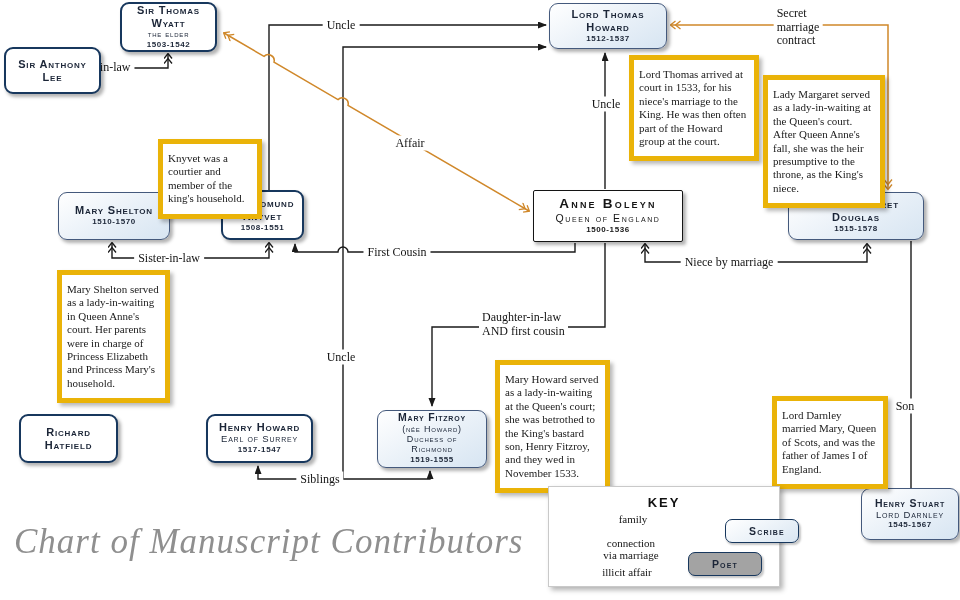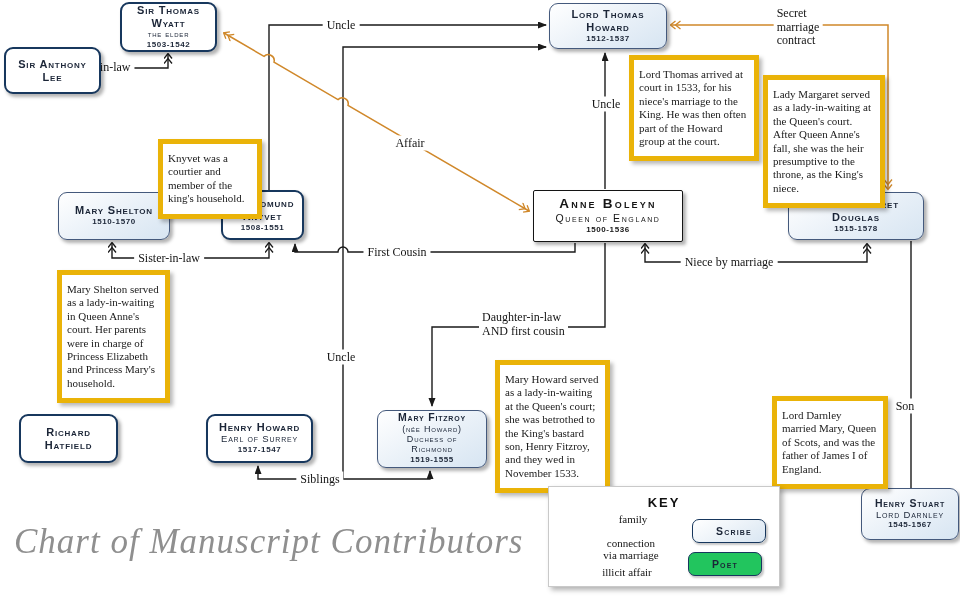--- a/index.html
+++ b/index.html
@@ -32,22 +32,22 @@
 
   
   .keybox{position:absolute;left:548px;top:486px;width:232px;height:101px;background:#fff;
           border:1px solid #c9c9c9;box-shadow:3px 3px 5px rgba(0,0,0,.3);box-sizing:border-box;}
   .keytitle{position:absolute;left:664px;top:502px;transform:translate(-50%,-50%);
             font-family:"Liberation Sans",sans-serif;font-weight:bold;font-size:13px;letter-spacing:2px;color:#111;}
   .kbtn{position:absolute;width:74px;height:24px;border:1.8px solid #17375d;border-radius:7px;
         display:flex;align-items:center;justify-content:center;box-sizing:border-box;
         font-family:"Liberation Sans",sans-serif;font-variant:small-caps;font-weight:bold;
         font-size:10.5px;letter-spacing:1.2px;color:#1b2537;box-shadow:1.5px 2px 2px rgba(0,0,0,.22);}
-  .kbtn-scribe{left:692px;top:519px;background:linear-gradient(150deg,#fff, #d9e6f2);padding-left:10px;}
-  .kbtn-poet{left:688px;top:552px;background:#22c55e;}
+  .kbtn-scribe{left:725px;top:519px;background:linear-gradient(150deg,#fff, #d9e6f2);padding-left:10px;}
+  .kbtn-poet{left:688px;top:552px;background:#a3a3a3;}
   .klbl{position:absolute;background:#fff;font-size:11px;color:#141414;white-space:nowrap;
         transform:translate(-50%,-50%);}
 
   .maintitle{position:absolute;left:14px;top:522px;font-style:italic;font-size:35px;color:#8f8f8f;
              letter-spacing:1px;white-space:nowrap;}
 </style>
 </head>
 <body>
 
 <div id="stage">

